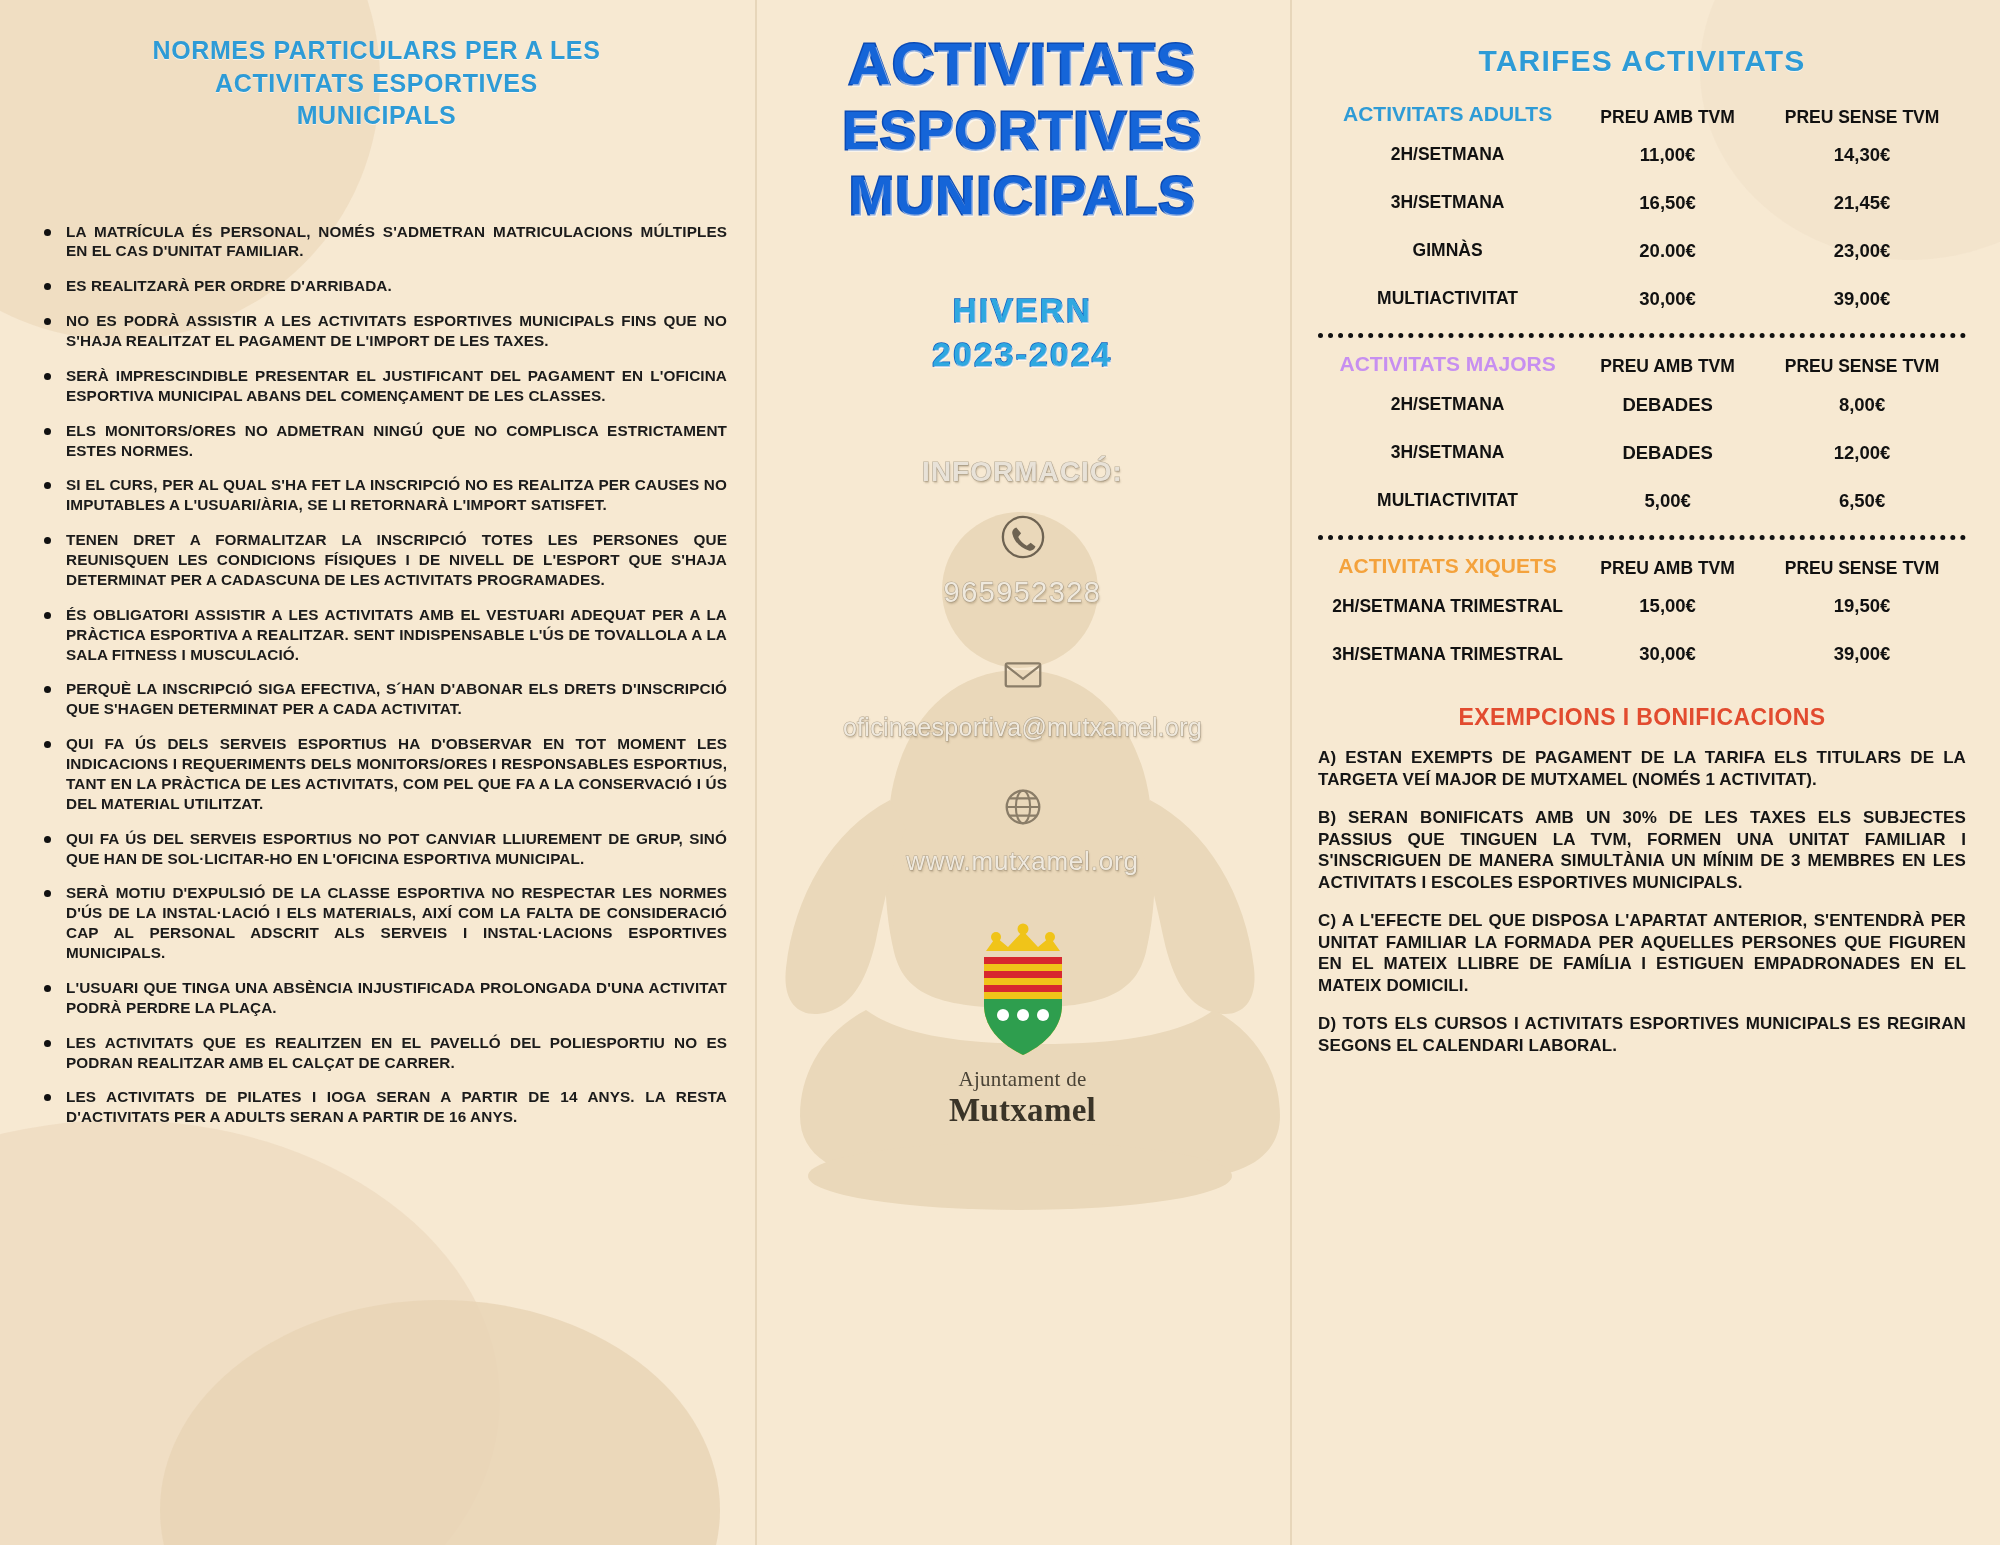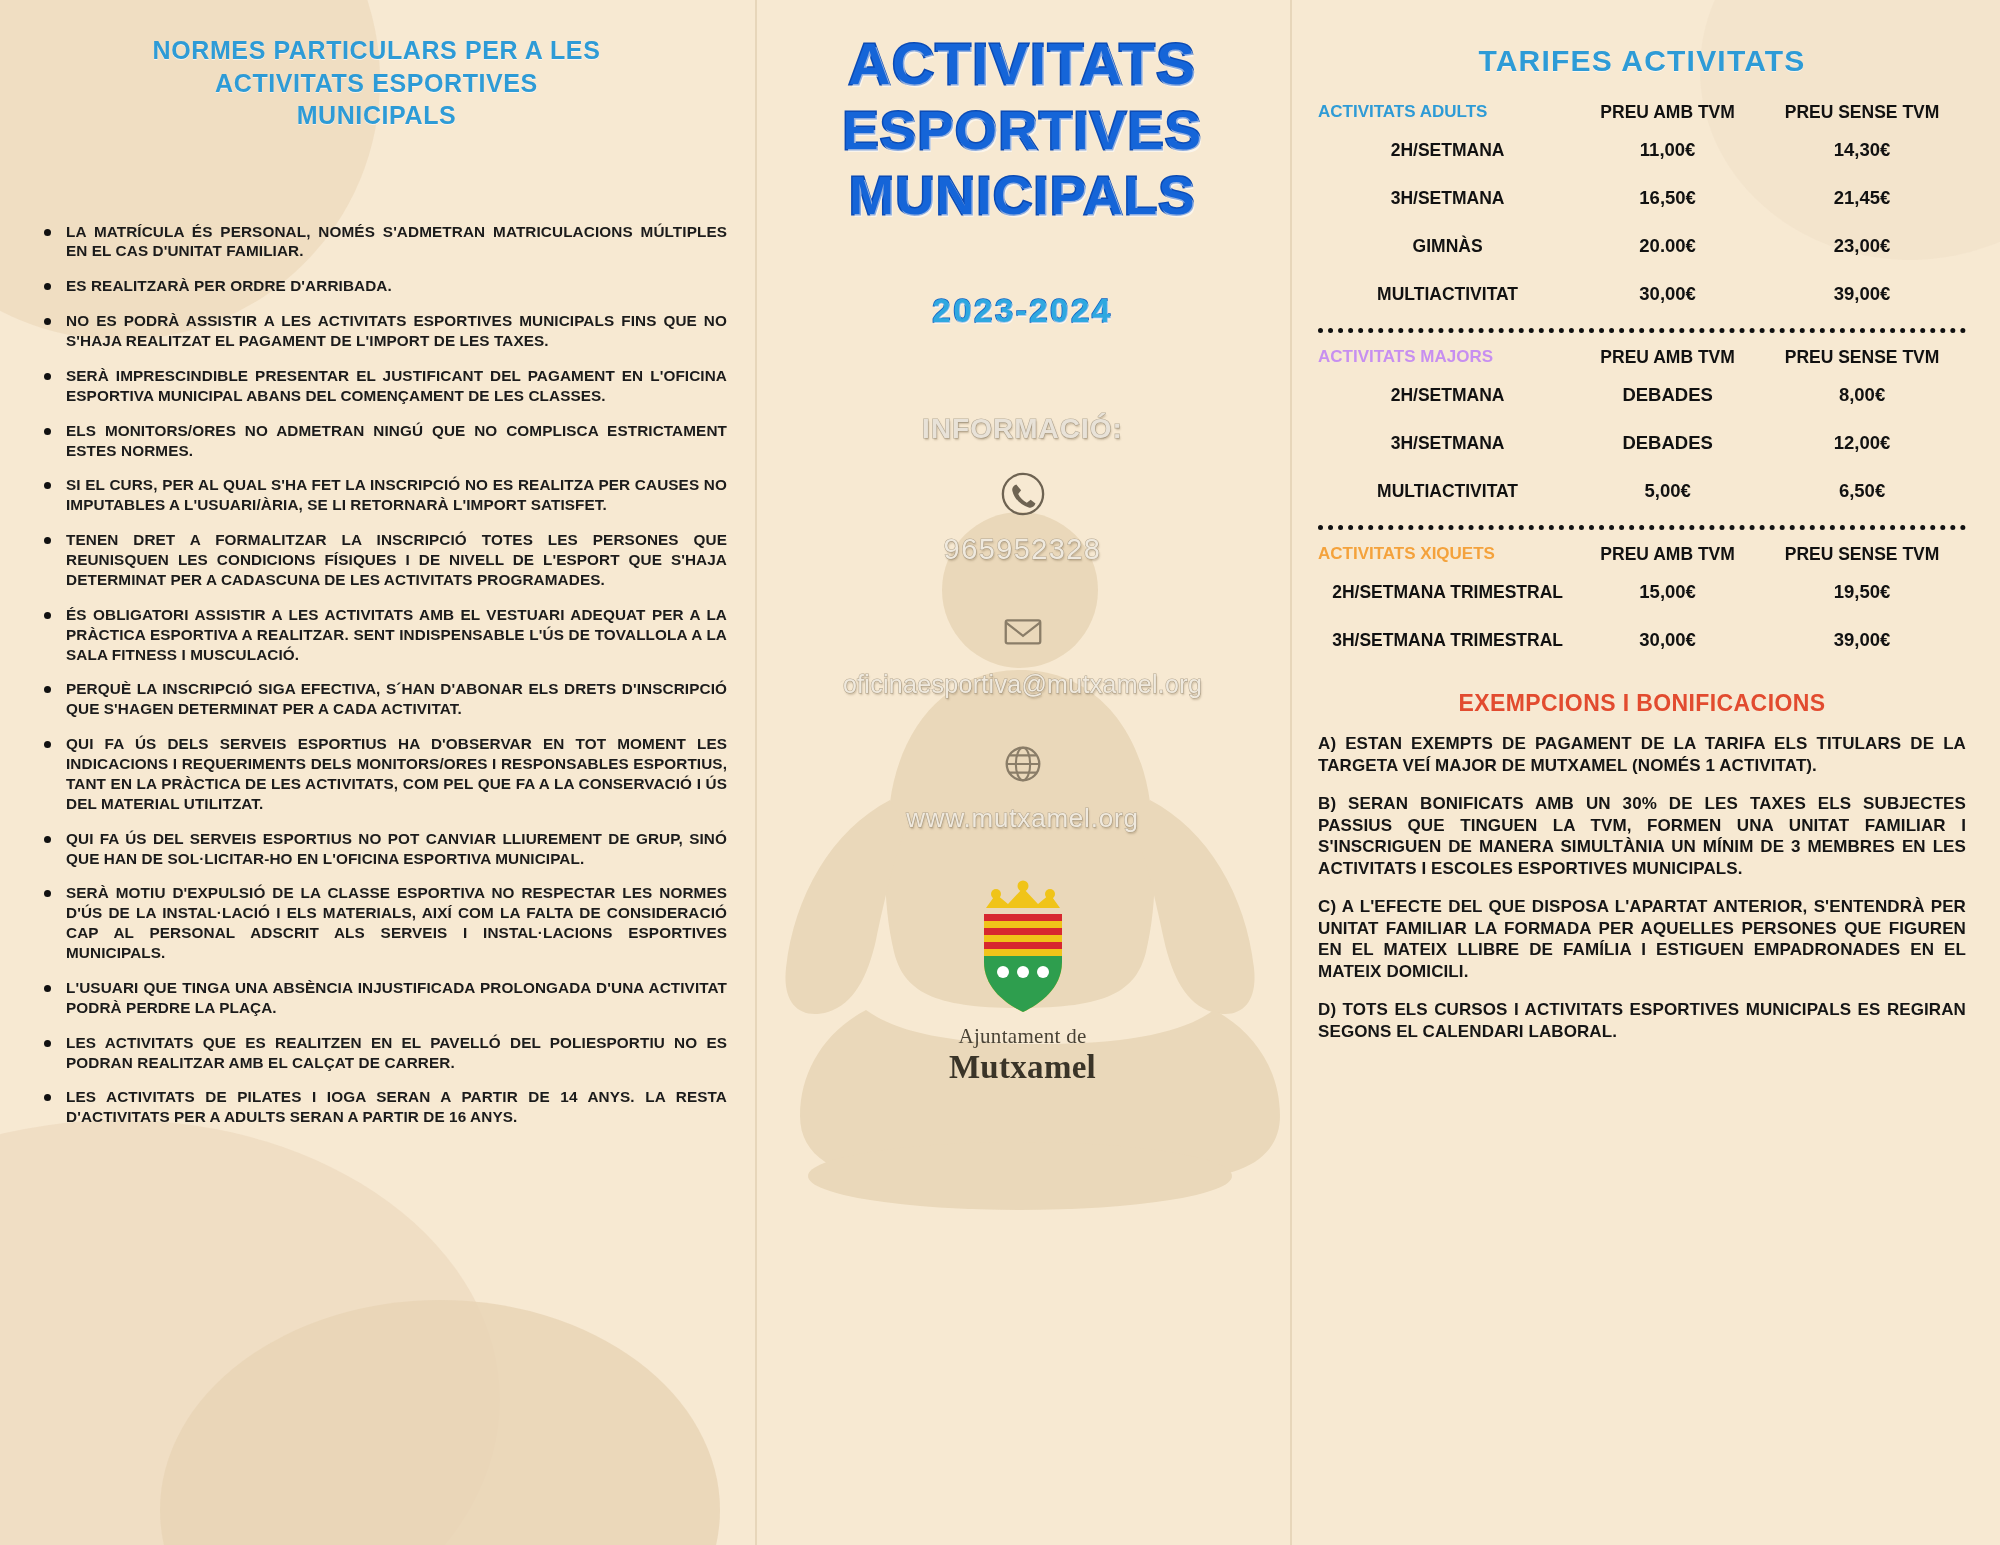--- a/index.html
+++ b/index.html
@@ -150,22 +150,22 @@
     font-size:30px;
     font-weight:bold;
     letter-spacing:1.2px;
     text-align:center;
     margin-bottom:24px;
     text-shadow:0 1px 0 rgba(255,255,255,.6);
   }
   table.rate { width:100%; border-collapse:collapse; }
   table.rate th, table.rate td { padding:0; }
   .grp-name {
-    font-size:17px; font-weight:bold; line-height:1.18;
-    text-align:left; width:40%;
+    font-size:21px; font-weight:bold; line-height:1.18;
+    text-align:center; width:40%;
   }
   .grp-adults  { color:#2e9bd6; }
   .grp-majors  { color:#c78ff0; }
   .grp-xiquets { color:#f4a23c; }
   .col-head {
     font-size:17.5px; font-weight:bold; color:#111;
     text-align:center; line-height:1.15; padding-bottom:6px;
   }
   .rlabel {
     font-size:17.5px; font-weight:bold; color:#111;
@@ -246,20 +246,21 @@
   </section>
 
   <section class="col col-center">
     <div class="hero">
       <div class="hero-line l1">ACTIVITATS</div>
       <div class="hero-line l2">ESPORTIVES</div>
       <div class="hero-line l3">MUNICIPALS</div>
     </div>
 
     <div class="season">
+      <div class="season-line">HIVERN</div>
       <div class="season-line">2023-2024</div>
     </div>
 
     <div class="info-head">INFORMACIÓ:</div>
 
     <svg class="ico" viewBox="0 0 48 48">
       <circle cx="24" cy="24" r="21" fill="none" stroke="#6e6352" stroke-width="2.4"></circle>
       <path d="M17 14 c-3 1 -5 4 -4 7 c2 8 9 15 17 17 c3 1 6 -1 7 -4 l-5 -4 l-4 3 c-4 -2 -7 -5 -9 -9 l3 -4 z" fill="#6e6352"></path>
     </svg>
     <div class="contact phone">965952328</div>

